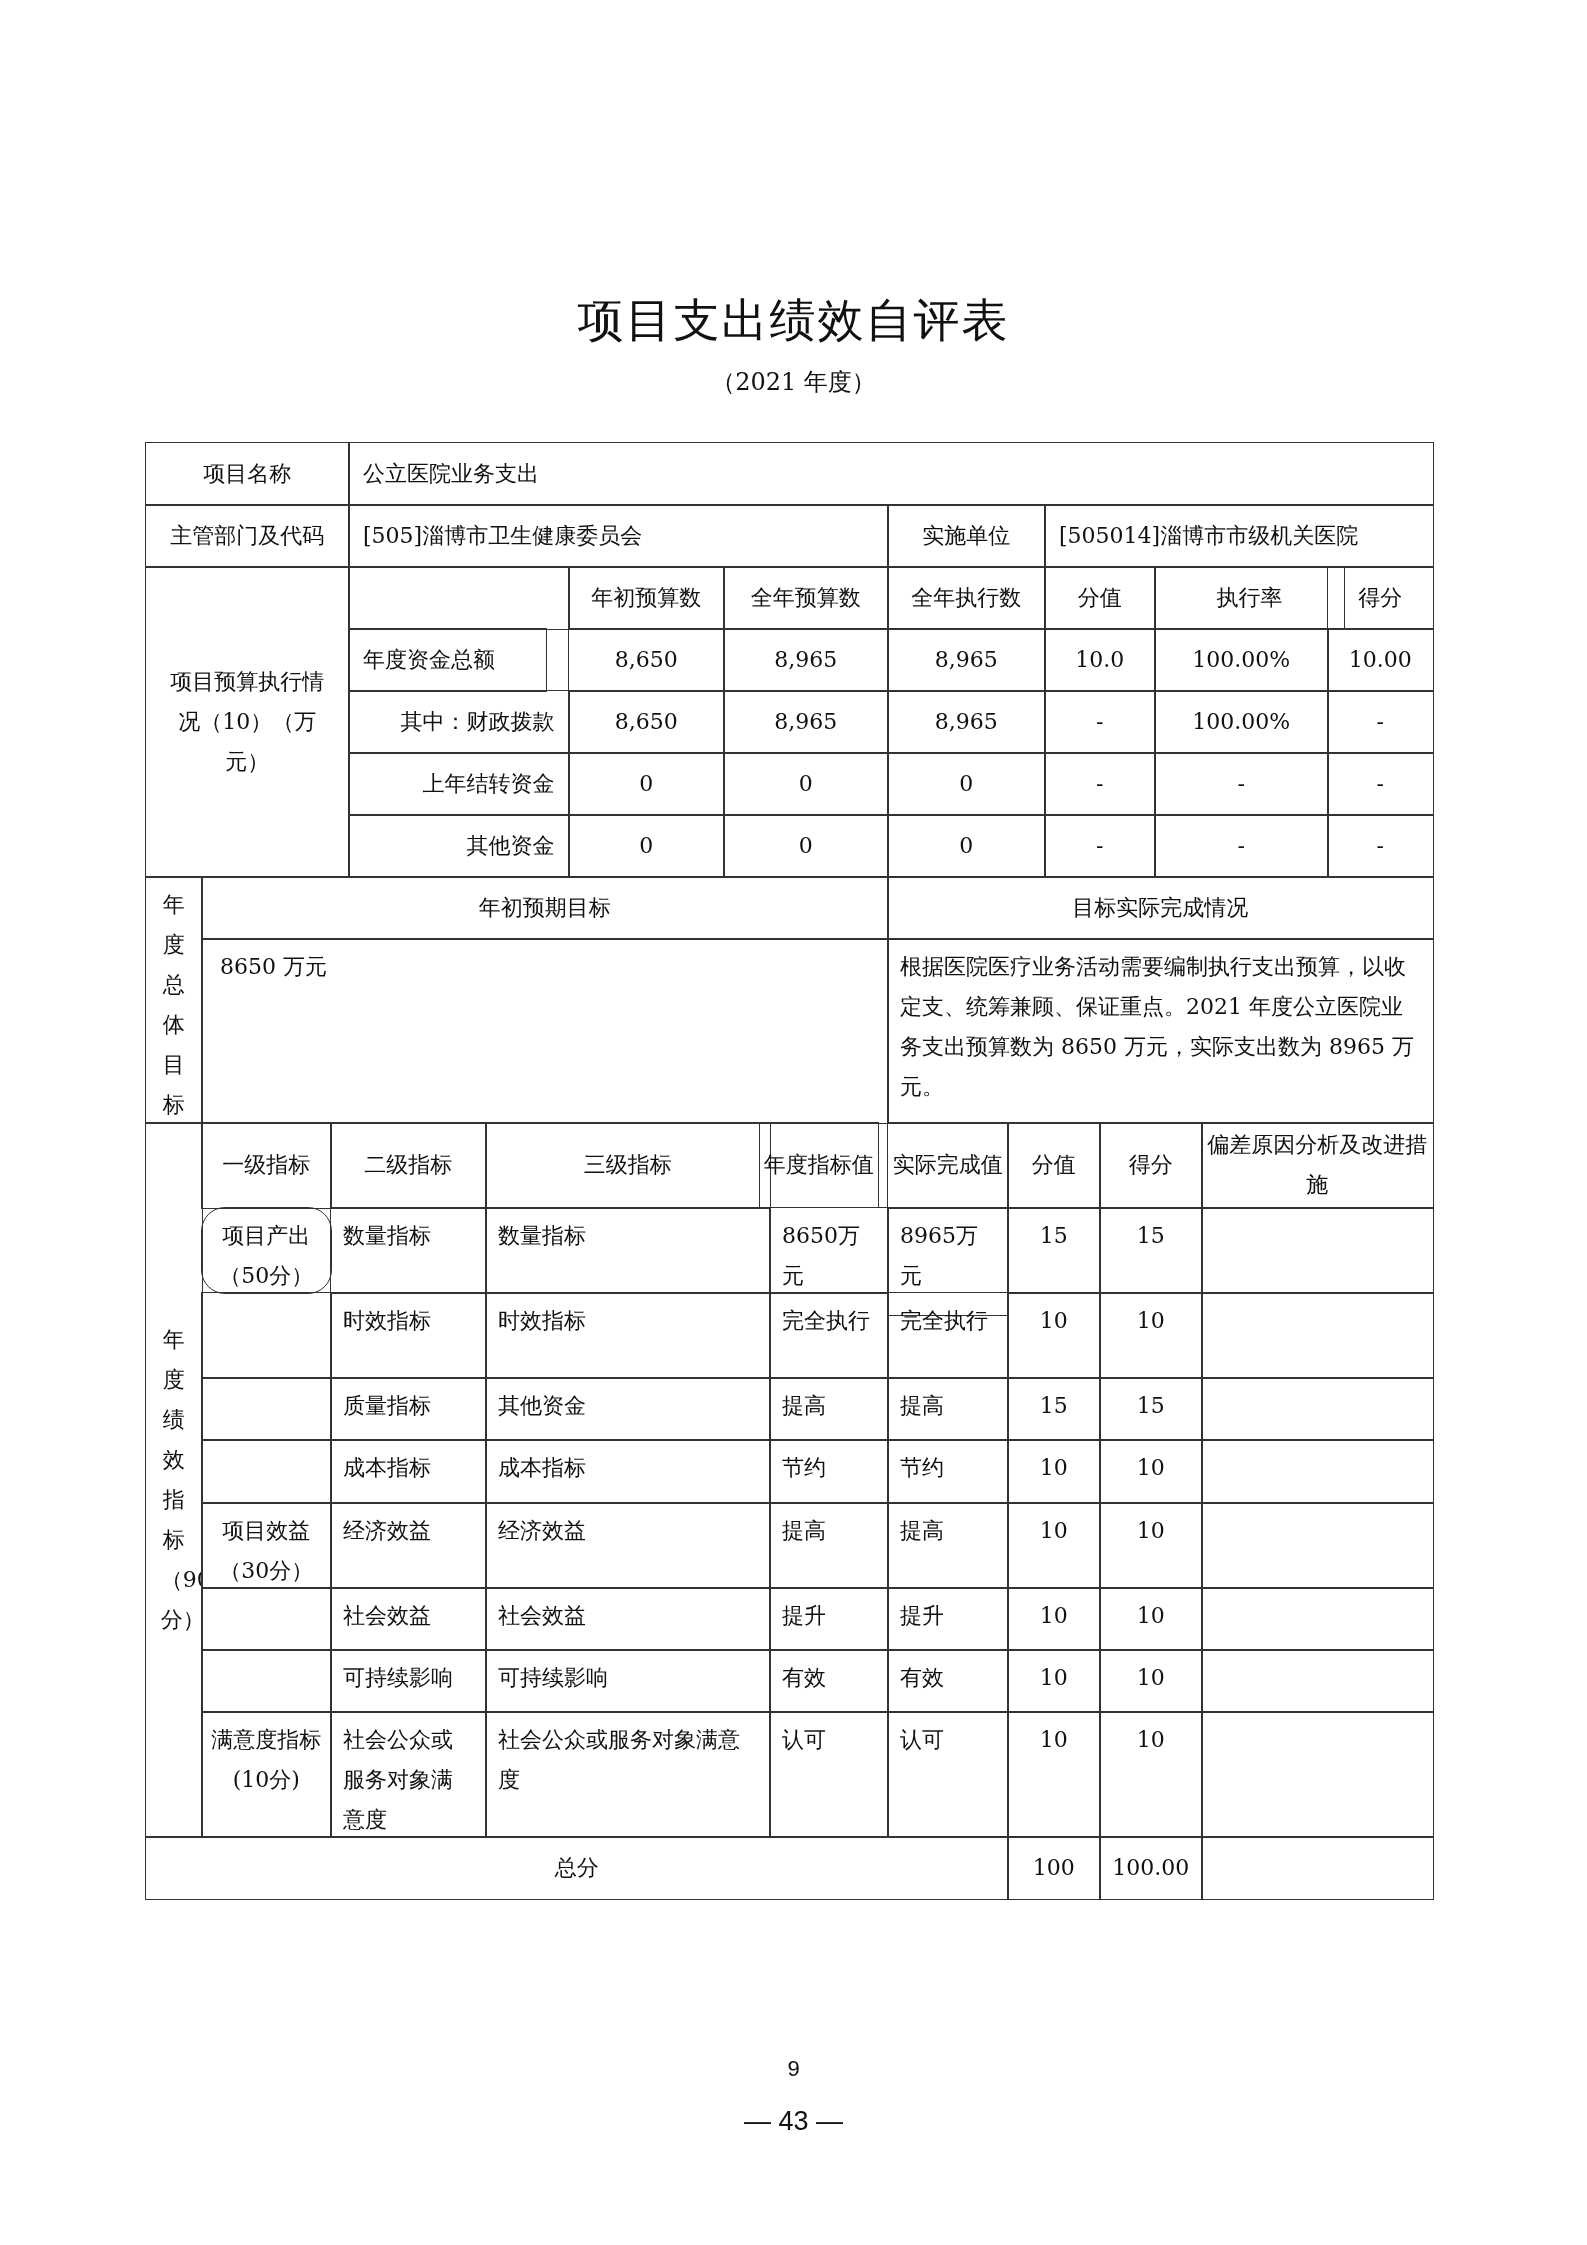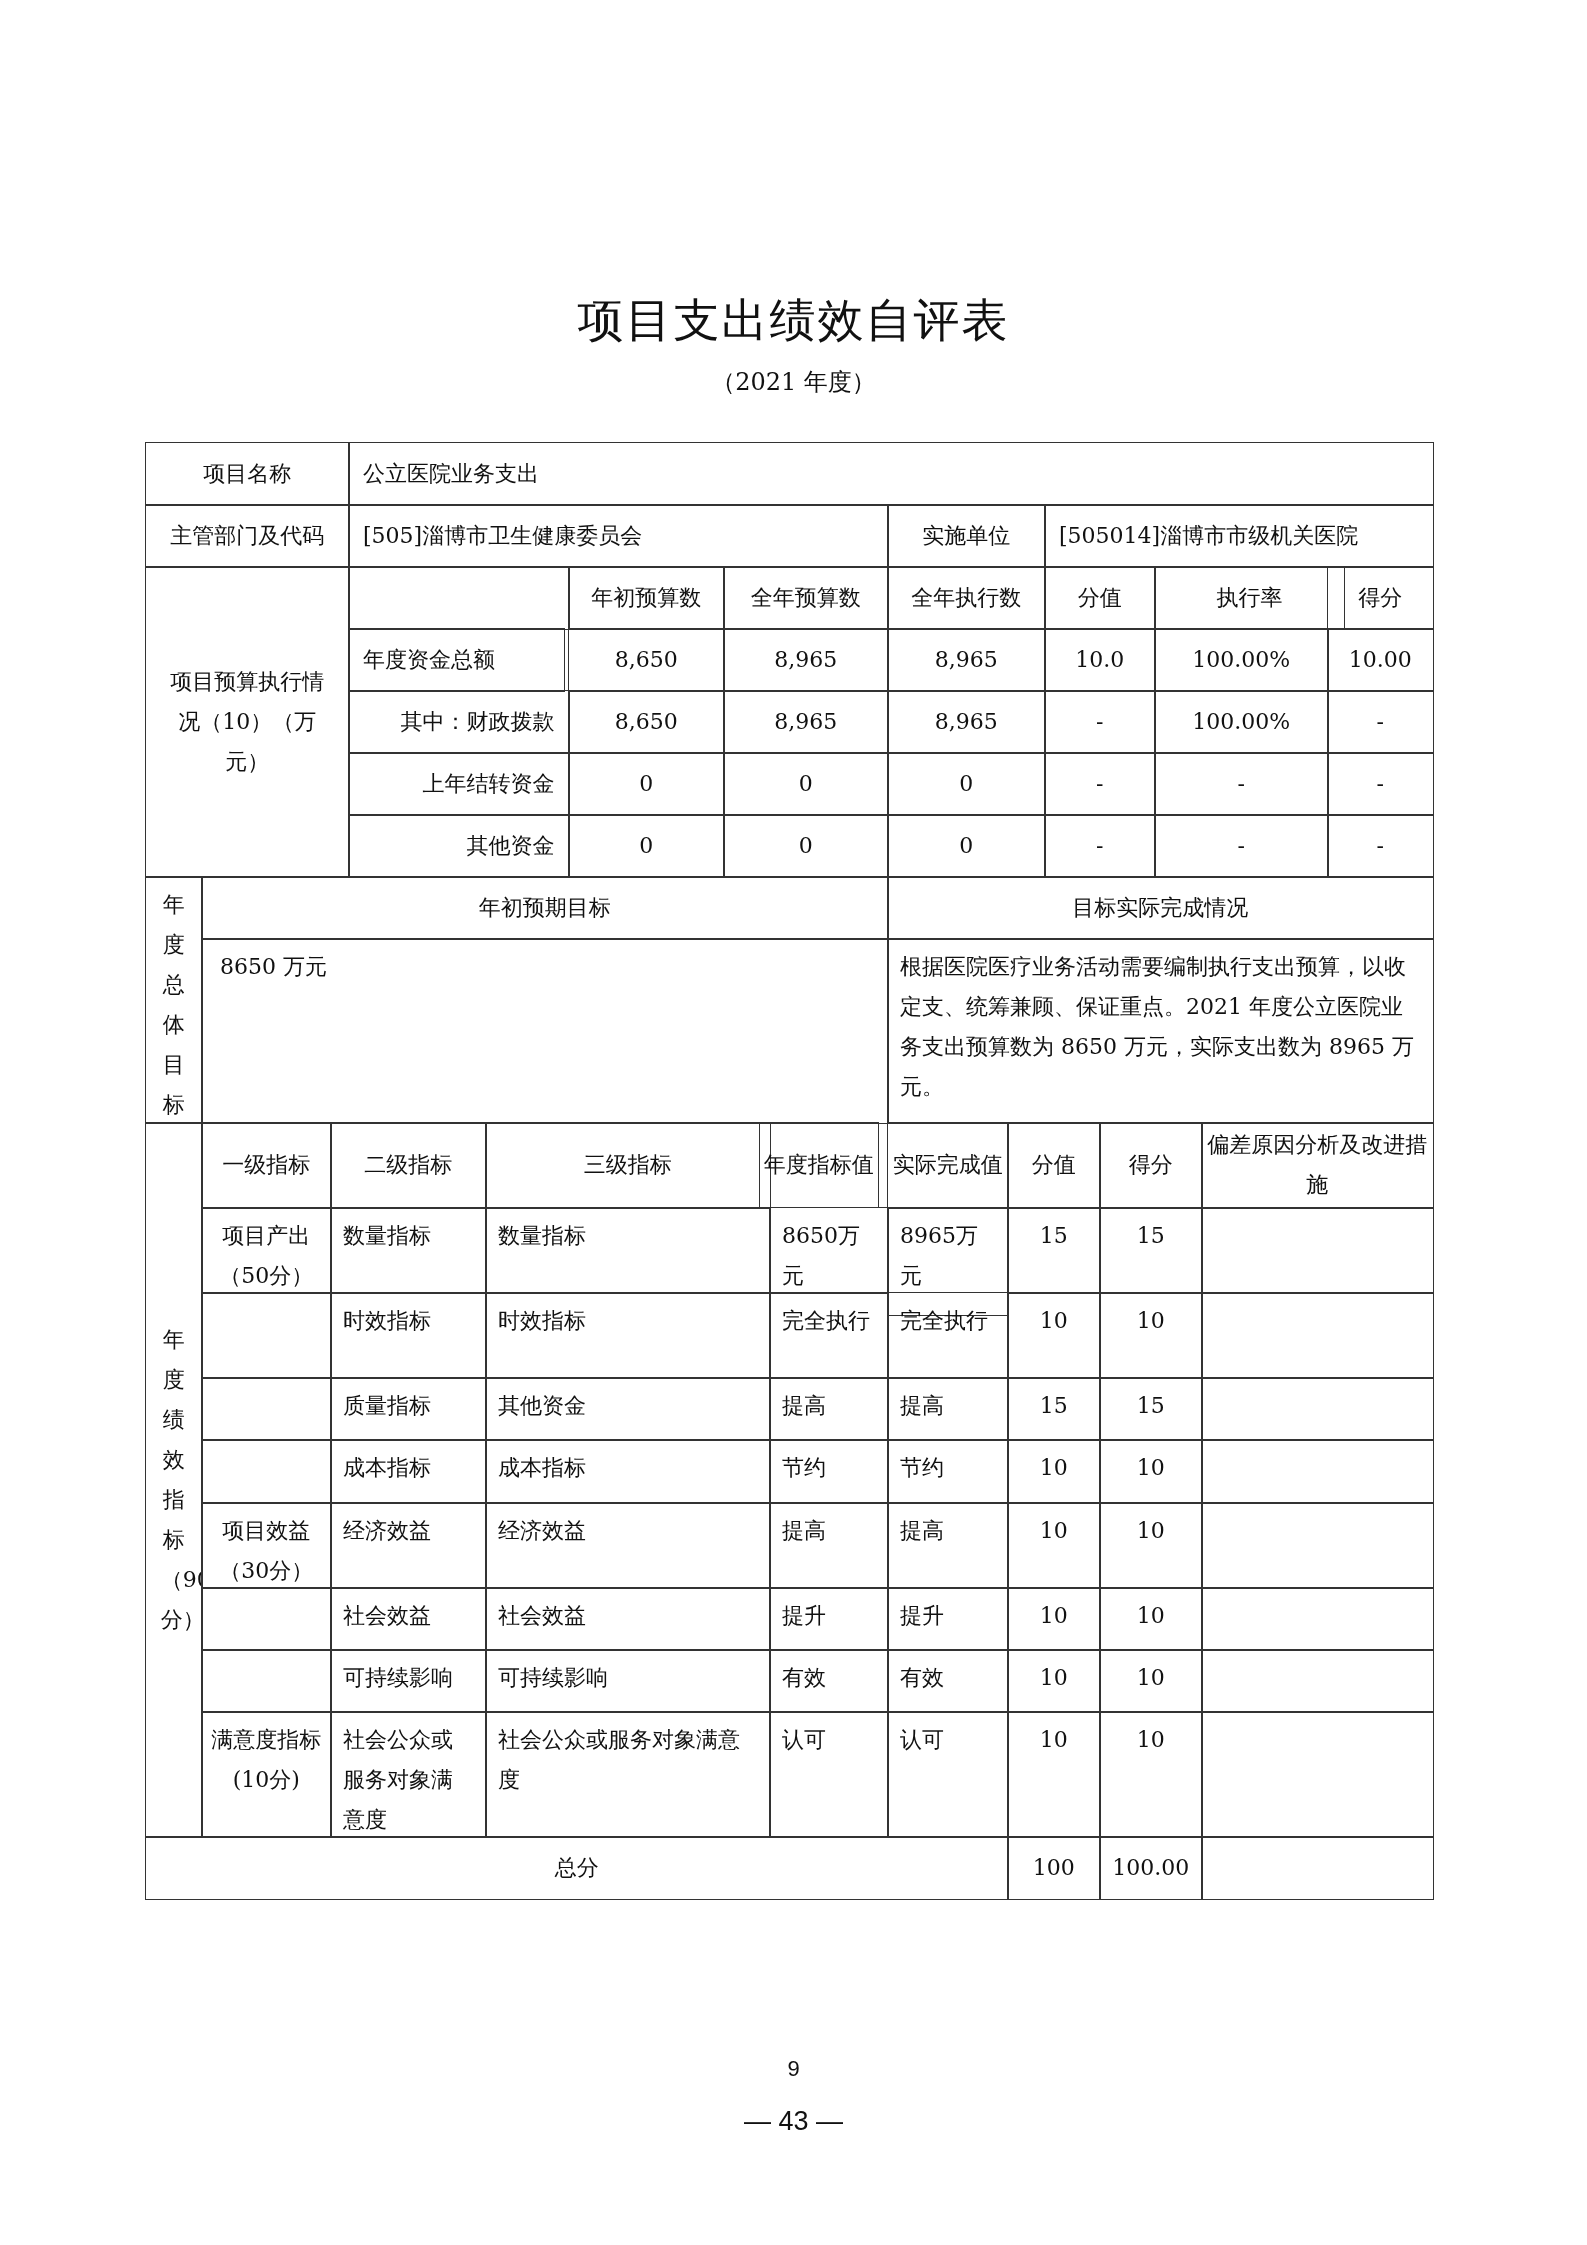--- a/index.html
+++ b/index.html
@@ -57,21 +57,21 @@
     </div>
     <div class="cell c" style="left: 1044px; top: 566px; width: 111.5px; height: 63.5px;">
       <span>分值</span>
     </div>
     <div class="cell c" style="left: 1154px; top: 566px; width: 191px; height: 63.5px;">
       <span>执行率</span>
     </div>
     <div class="cell c" style="left: 1327px; top: 566px; width: 106.5px; height: 63.5px;">
       <span>得分</span>
     </div>
-    <div class="cell l" style="left: 348px; top: 628px; width: 217px; height: 63.5px;">
+    <div class="cell l" style="left: 348px; top: 628px; width: 199px; height: 63.5px;">
       <span>年度资金总额</span>
     </div>
     <div class="cell c" style="left: 568px; top: 628px; width: 156.5px; height: 63.5px;">
       <span>8,650</span>
     </div>
     <div class="cell c" style="left: 723px; top: 628px; width: 165.5px; height: 63.5px;">
       <span>8,965</span>
     </div>
     <div class="cell c" style="left: 887px; top: 628px; width: 158.5px; height: 63.5px;">
       <span>8,965</span>
@@ -183,21 +183,21 @@
     </div>
     <div class="cell c" style="left: 1007px; top: 1122px; width: 93.5px; height: 86.5px;">
       <span>分值</span>
     </div>
     <div class="cell c" style="left: 1099px; top: 1122px; width: 103.5px; height: 86.5px;">
       <span>得分</span>
     </div>
     <div class="cell c" style="left: 1201px; top: 1122px; width: 232.5px; height: 86.5px;">
       <span>偏差原因分析及改进措施</span>
     </div>
-    <div class="cell ct" style="left: 201px; top: 1207px; width: 130.5px; height: 86.5px; padding-left: 6px; padding-right: 6px;">
+    <div class="cell ct" style="left: 201px; top: 1207px; width: 130.5px; height: 86.5px; padding-left: 6px; padding-right: 6px; border-radius: 24px;">
       <span>项目产出（50分）</span>
     </div>
     <div class="cell lt" style="left: 330px; top: 1207px; width: 156.5px; height: 86.5px;">
       <span>数量指标</span>
     </div>
     <div class="cell lt" style="left: 485px; top: 1207px; width: 285.5px; height: 86.5px;">
       <span>数量指标</span>
     </div>
     <div class="cell lt" style="left: 769px; top: 1207px; width: 119.5px; height: 86.5px;">
       <span>8650万元</span>

